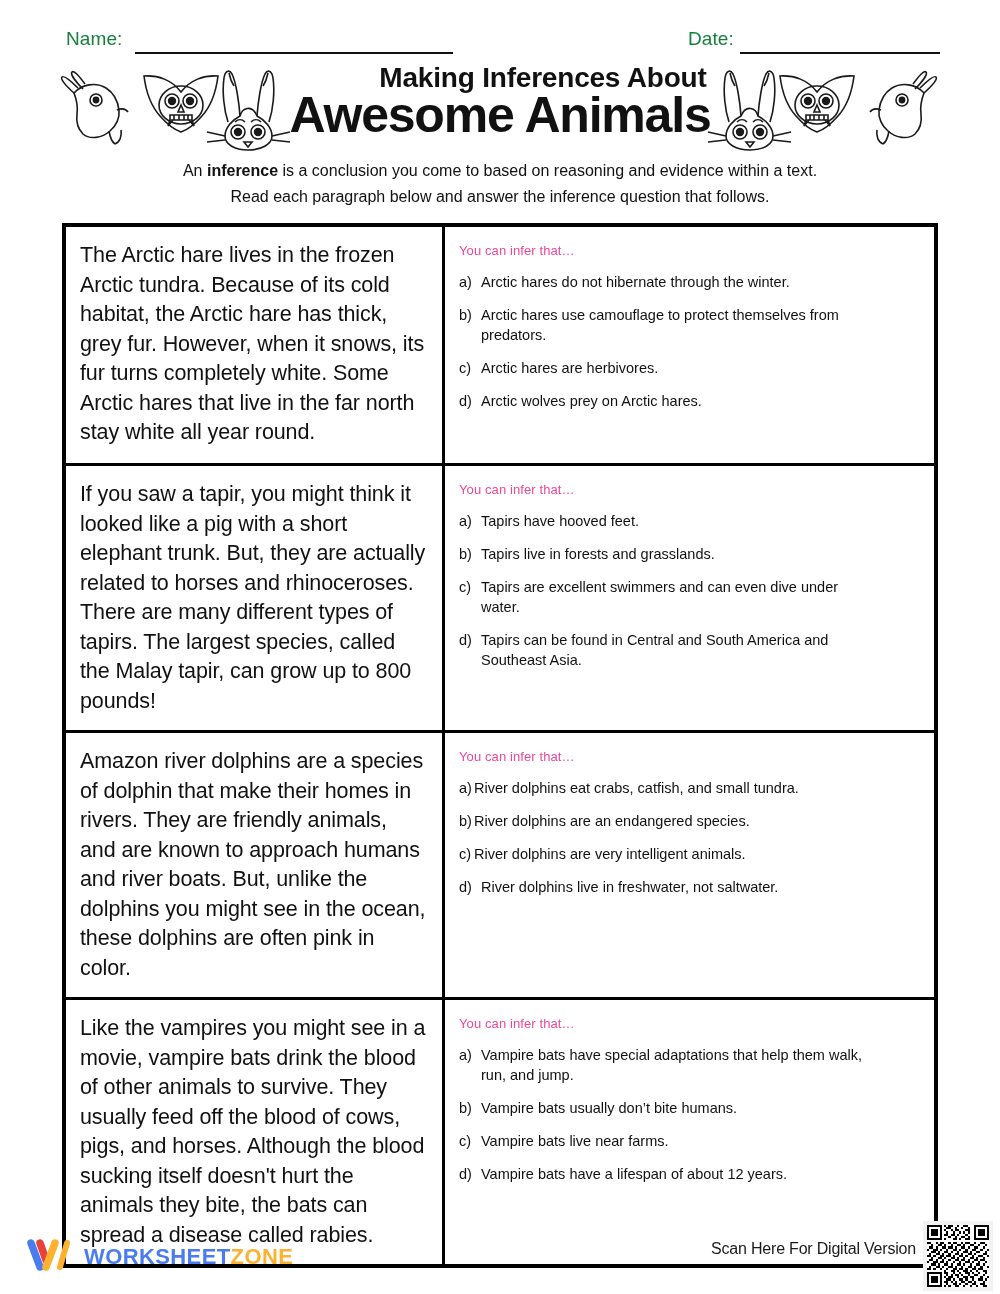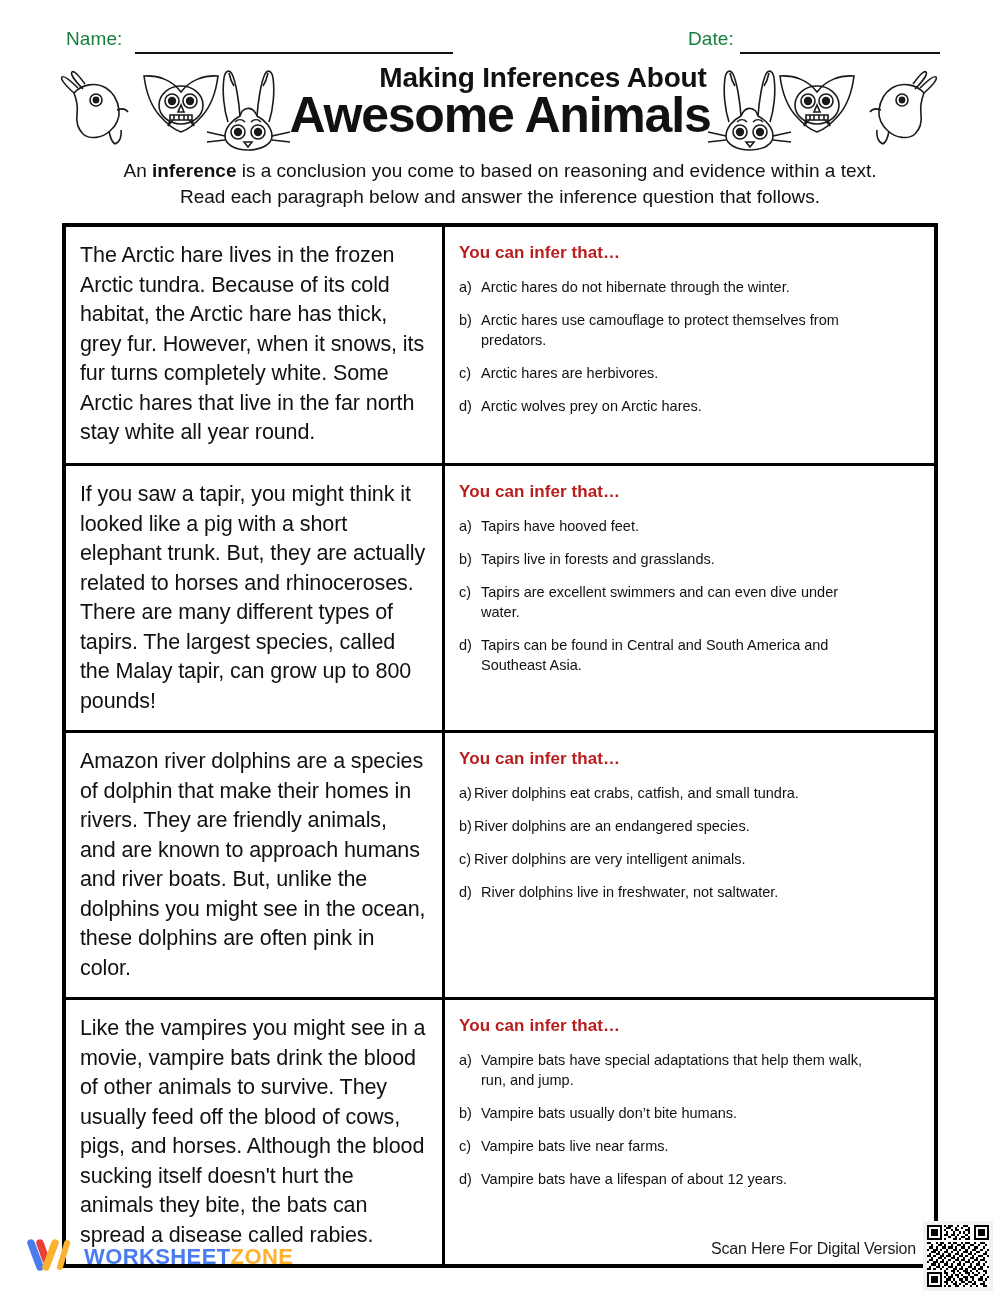--- a/index.html
+++ b/index.html
@@ -78,21 +78,21 @@
   #animals-right { left: 706px; }
   .animals svg { display: block; }
 
   
   .intro {
     position: absolute;
     top: 158px;
     left: 0;
     width: 1000px;
     text-align: center;
-    font-size: 19px;
+    font-size: 16px;
     line-height: 26px;
     color: #111;
   }
   .intro b { font-weight: bold; }
 
   
   .sheet {
     position: absolute;
     left: 62px;
     top: 223px;
@@ -118,23 +118,23 @@
     box-sizing: border-box;
     padding: 16px 12px 12px 14px;
   }
   .passage {
     font-size: 21.5px;
     line-height: 29.5px;
     color: #111;
     letter-spacing: -0.1px;
   }
   .infer-head {
-    font-size: 17px;
-    font-weight: bold;
-    color: #b91c1c;
+    font-size: 13px;
+    font-weight: normal;
+    color: #ec4899;
     margin-bottom: 14px;
     letter-spacing: .1px;
   }
   .opt {
     display: flex;
     font-size: 14.5px;
     line-height: 20px;
     color: #111;
     margin-bottom: 13px;
   }

